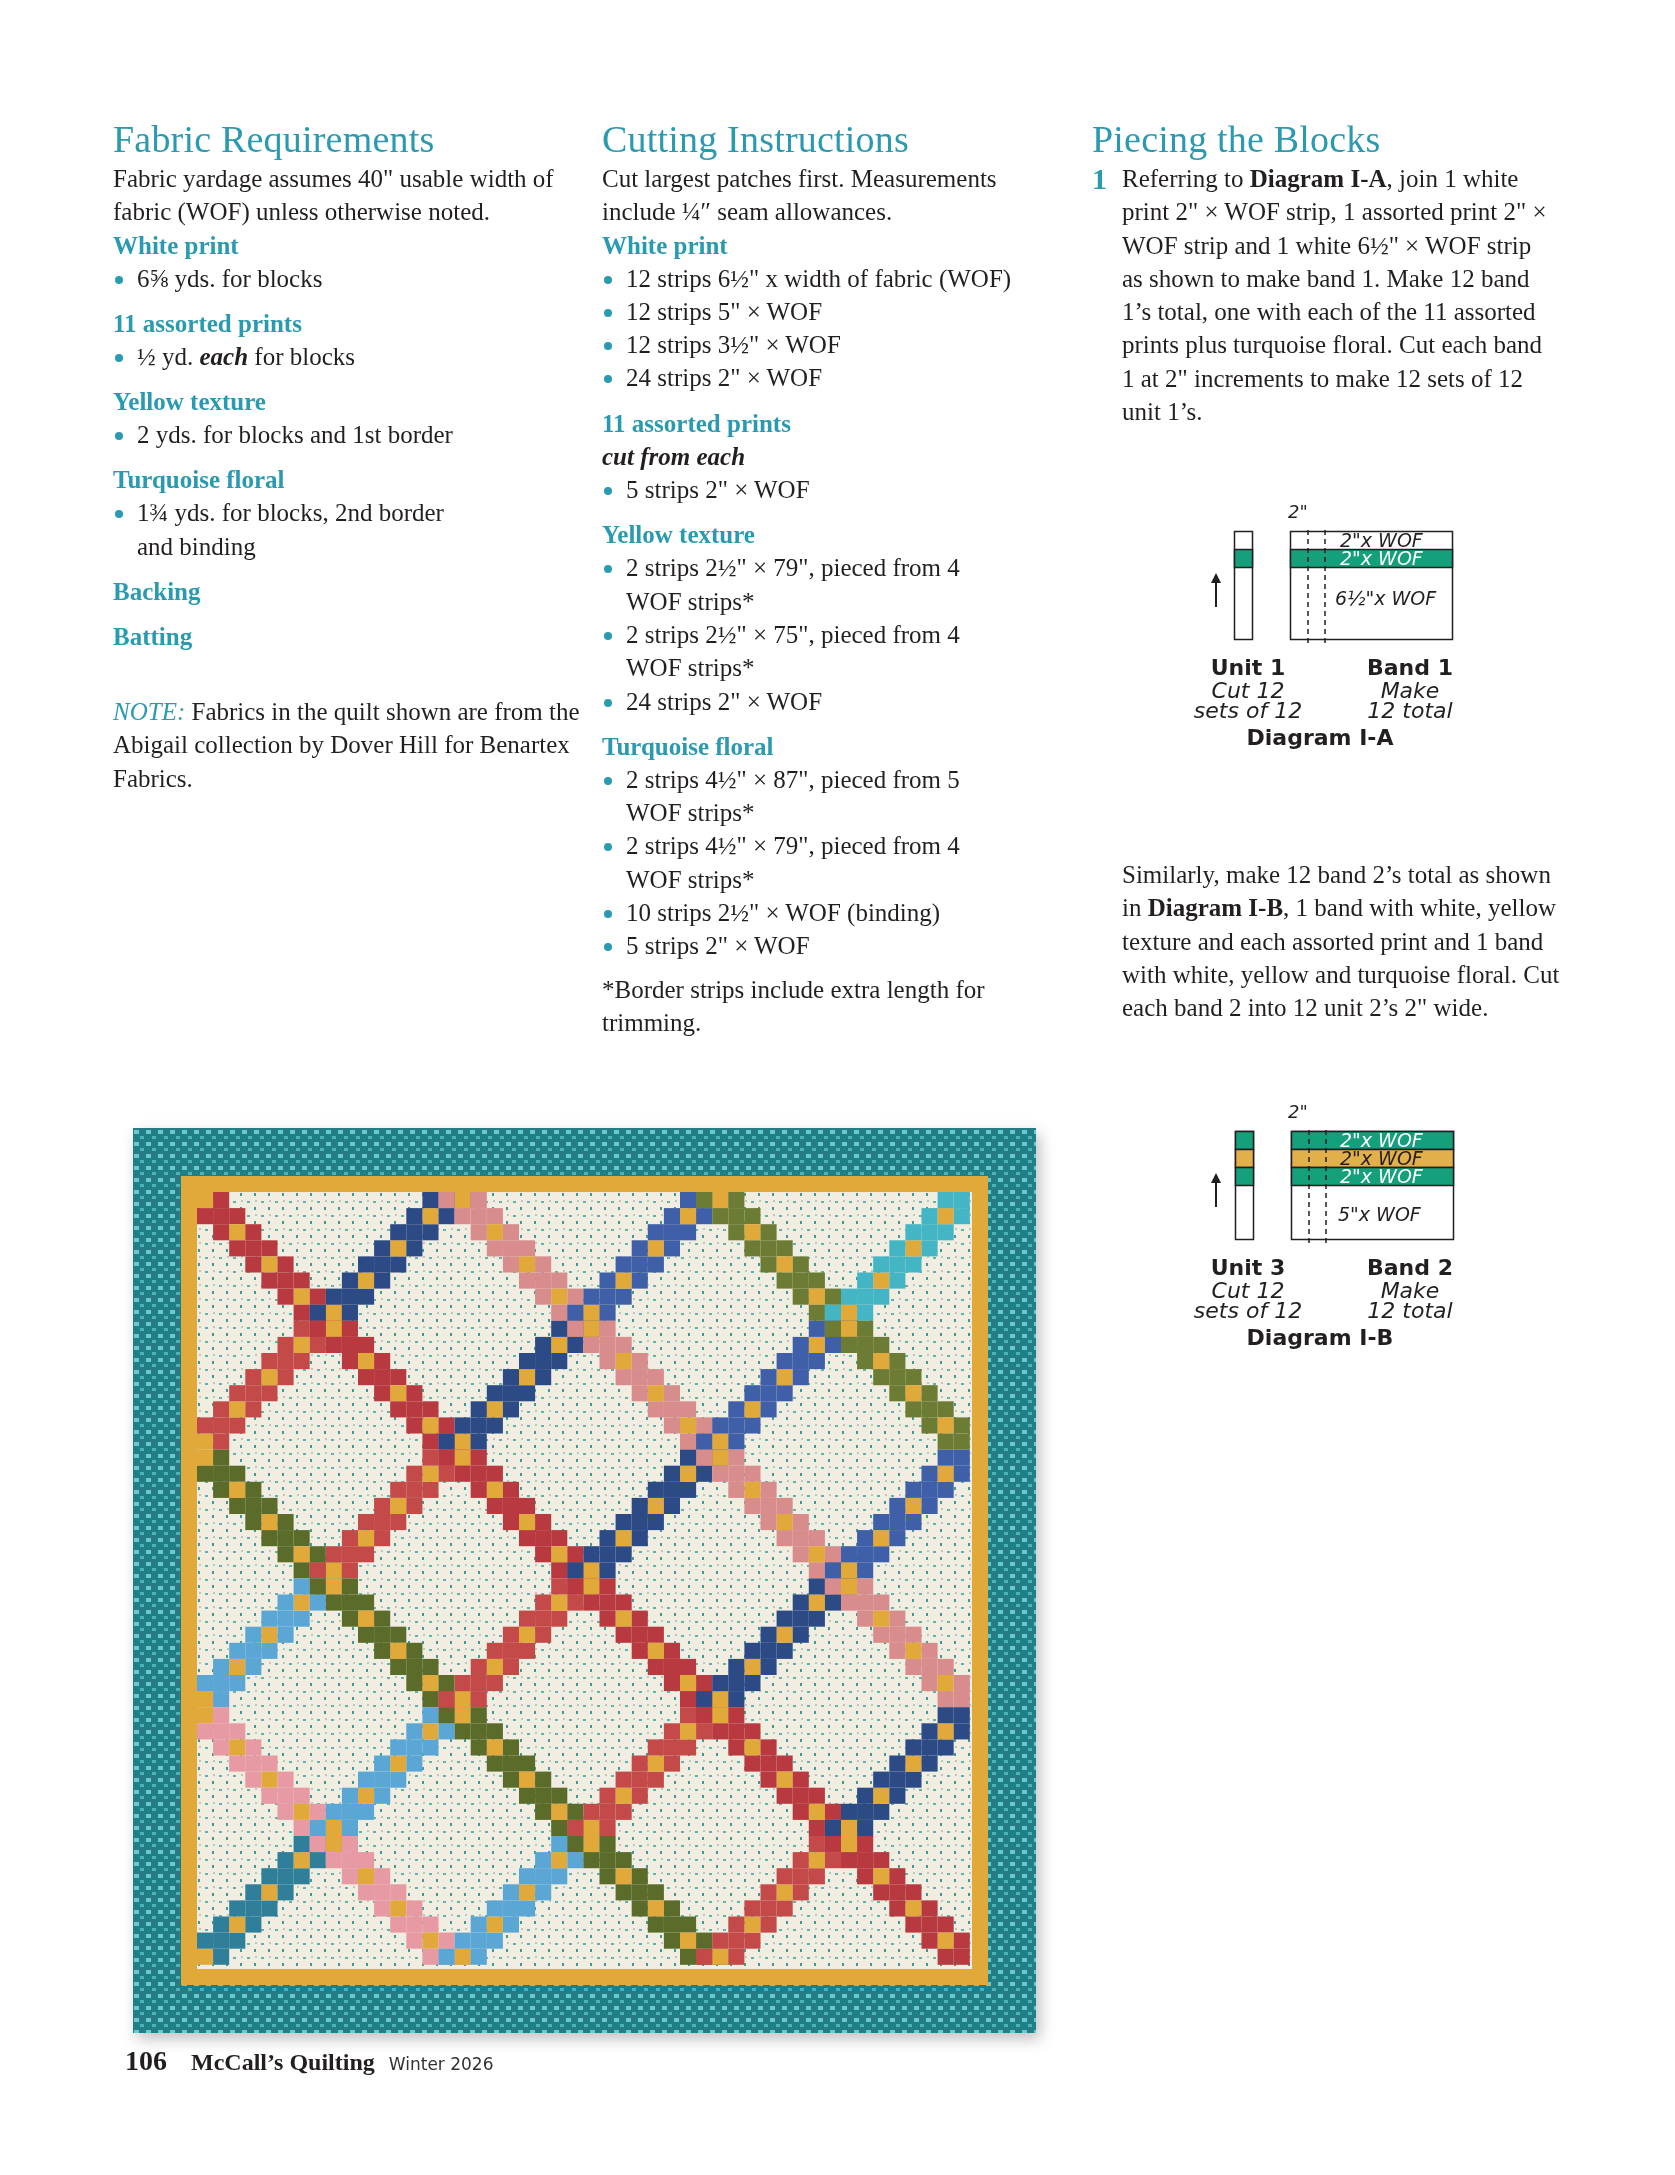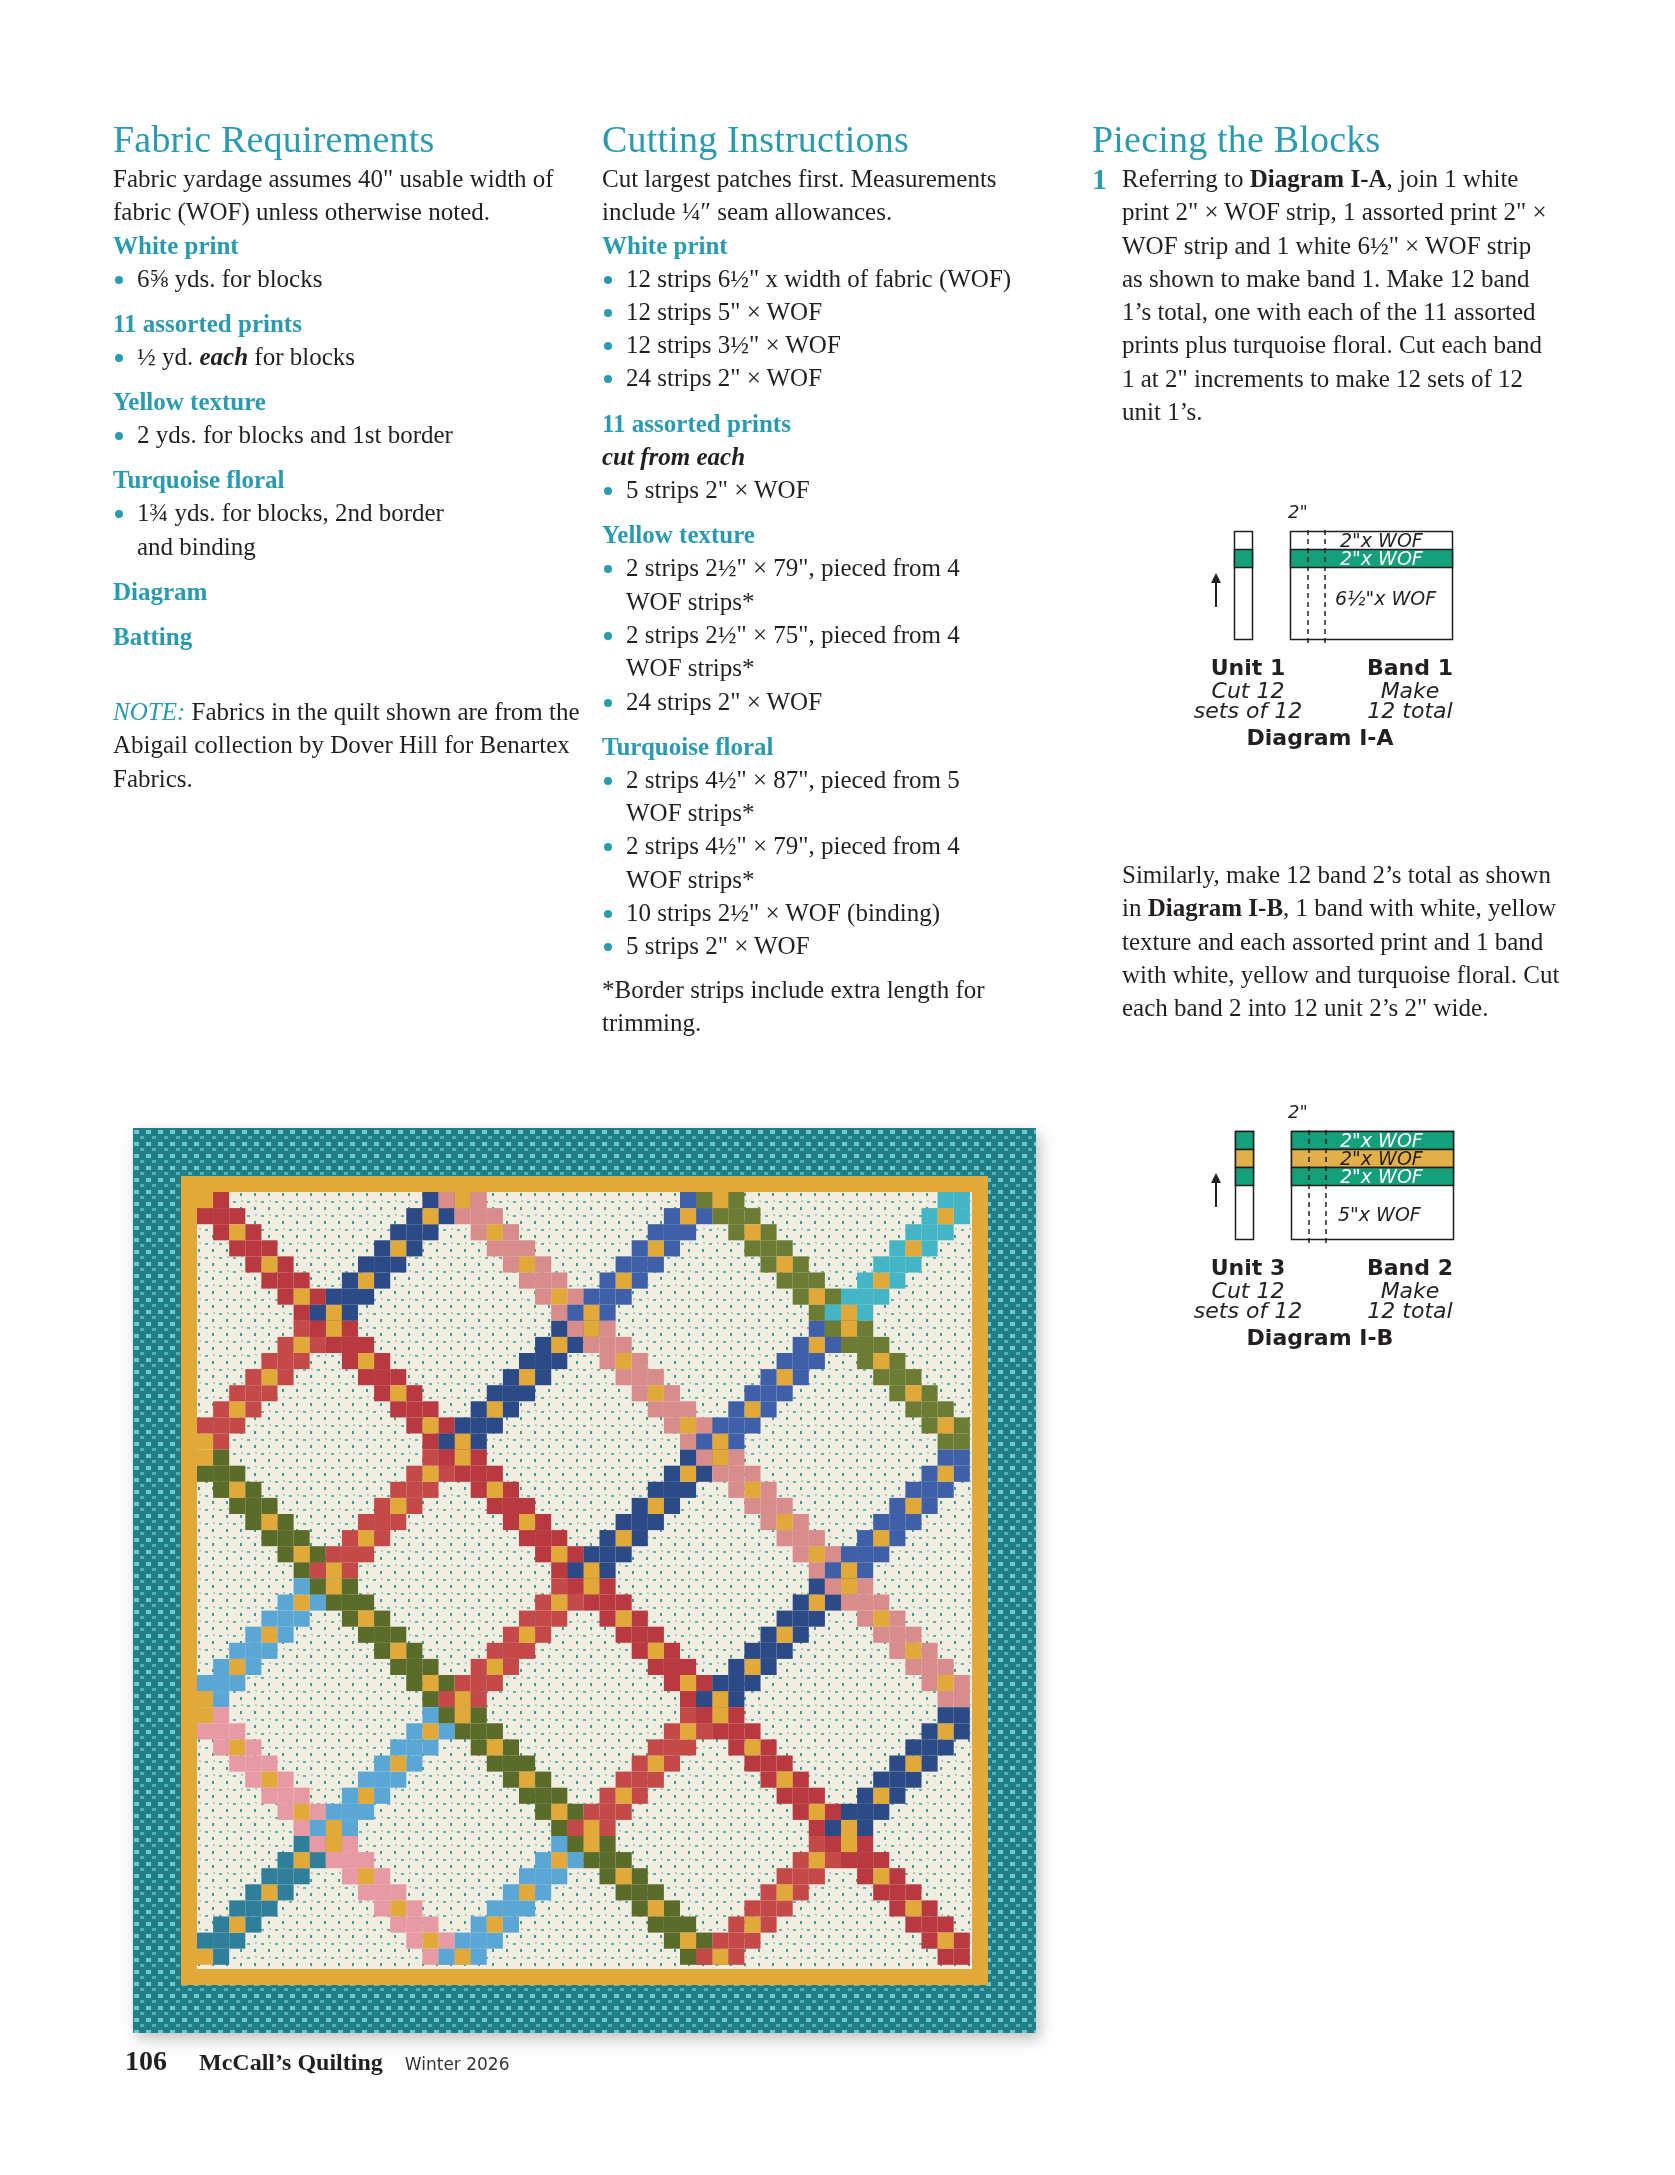--- a/index.html
+++ b/index.html
@@ -18,21 +18,21 @@
   .ital{font-style:italic;font-weight:bold;}
   .note-lbl{font-style:italic;color:#2a9ab0;}
   .step{position:relative;padding-left:30px;}
   .step-num{position:absolute;left:0;top:0;font-family:"Liberation Serif",serif;font-weight:bold;color:#2a9ab0;font-size:30px;line-height:33px;}
   .bold{font-weight:bold;}
   .diagram{position:absolute;font-family:"DejaVu Sans","Liberation Sans",sans-serif;}
   .dlbl{position:absolute;font-family:"DejaVu Sans","Liberation Sans",sans-serif;font-size:22px;line-height:24px;text-align:center;color:#231f20;}
   .dlbl.b{font-weight:bold;}
   .dlbl.i{font-style:italic;}
   .quilt{position:absolute;left:133px;top:1128px;width:903px;height:905px;box-shadow:4px 6px 14px rgba(0,0,0,0.25);}
-  .footer{position:absolute;left:125px;top:2045px;height:34px;display:flex;align-items:baseline;gap:8px;}
+  .footer{position:absolute;left:125px;top:2045px;height:34px;display:flex;align-items:baseline;gap:0;}
   .pg{font-family:"Liberation Serif",serif;font-weight:bold;font-size:28px;}
   .mag{font-family:"Liberation Serif",serif;font-weight:bold;font-size:24px;margin-left:24px;}
   .issue{font-family:"DejaVu Sans","Liberation Sans",sans-serif;font-size:17px;margin-left:14px;color:#333;}
 </style>
 </head>
 <body>
 
 <div class="col col1">
   <h2 class="h1">Fabric Requirements</h2>
   <p class="p">Fabric yardage assumes 40" usable width of fabric (WOF) unless otherwise noted.</p>
@@ -54,21 +54,21 @@
       <li>2 yds. for blocks and 1st border</li>
     </ul>
   <div class="gap"></div>
 
   <div class="sub">Turquoise floral</div>
   <ul class="b">
       <li style="width:330px">1¾ yds. for blocks, 2nd border and binding</li>
     </ul>
   <div class="gap"></div>
 
-  <div class="sub">Diagram</div>
+  <div class="sub">Backing</div>
   <div class="gap"></div>
 
   <div class="sub">Batting</div>
 
   <div style="height:42px"></div>
   <p class="p"><span class="note-lbl">NOTE:</span><span> Fabrics in the quilt shown are from the Abigail collection by Dover Hill for Benartex Fabrics.</span></p>
 </div>
 
 <div class="col col2">
   <h2 class="h1">Cutting Instructions</h2>

